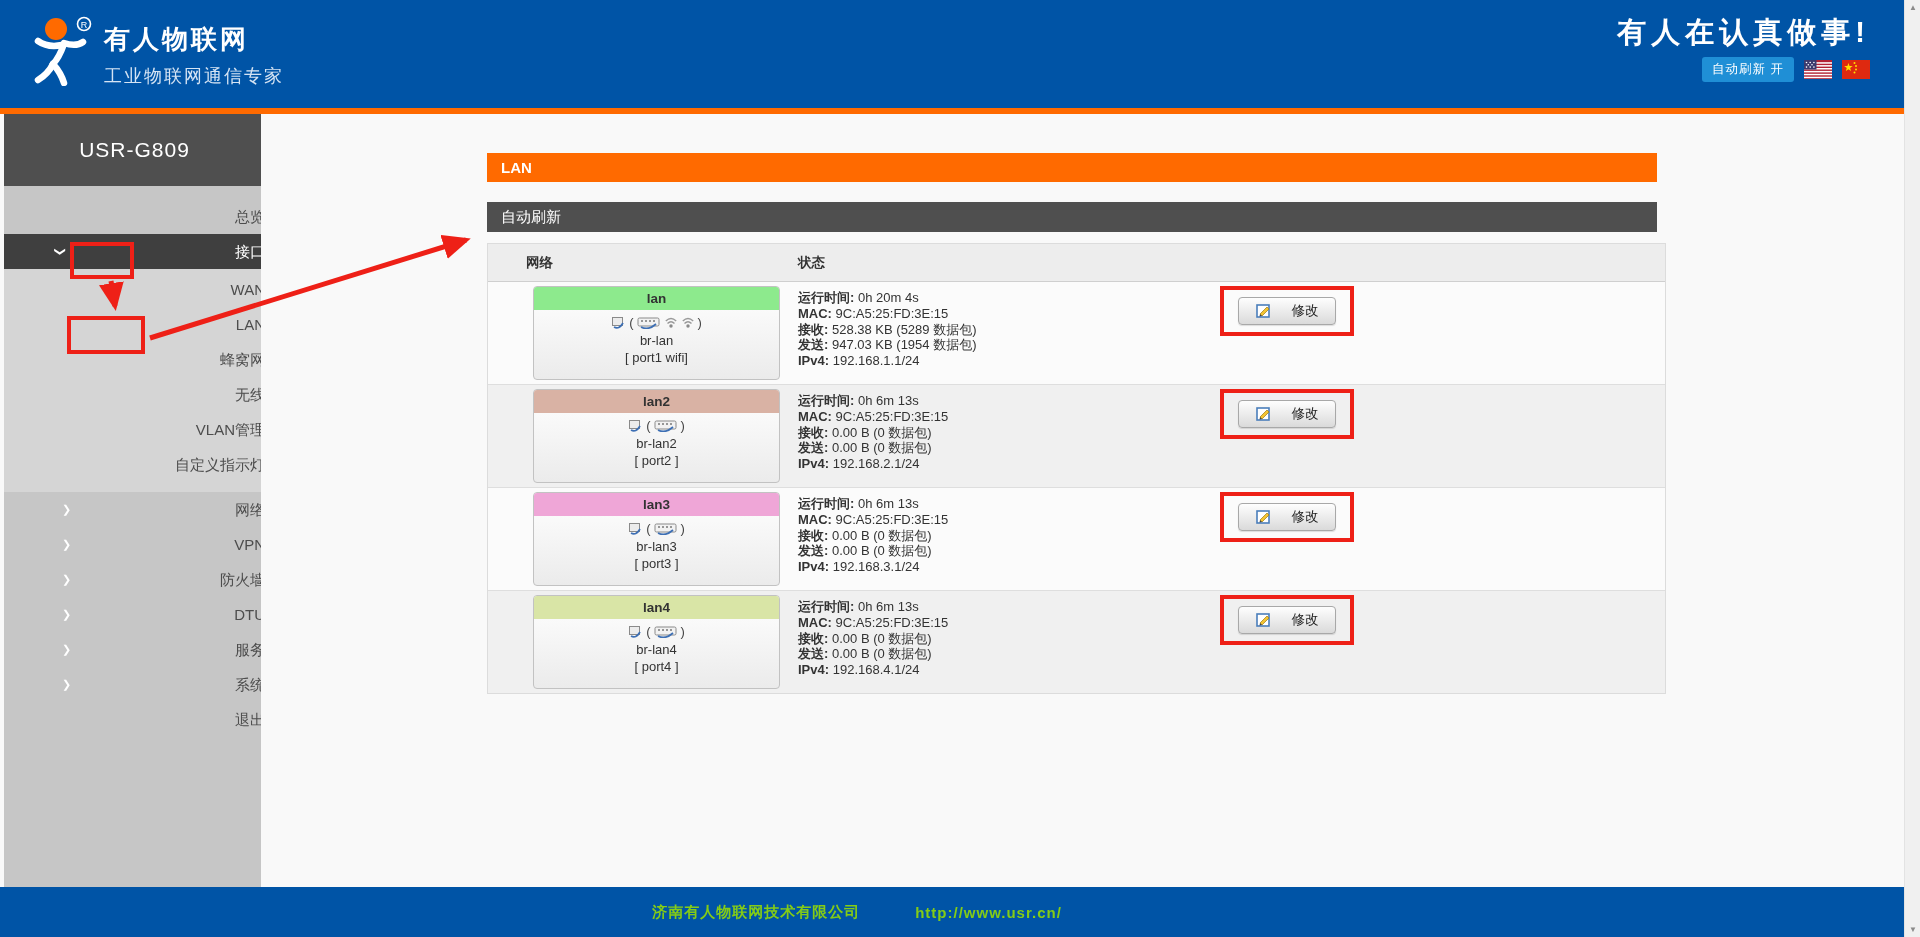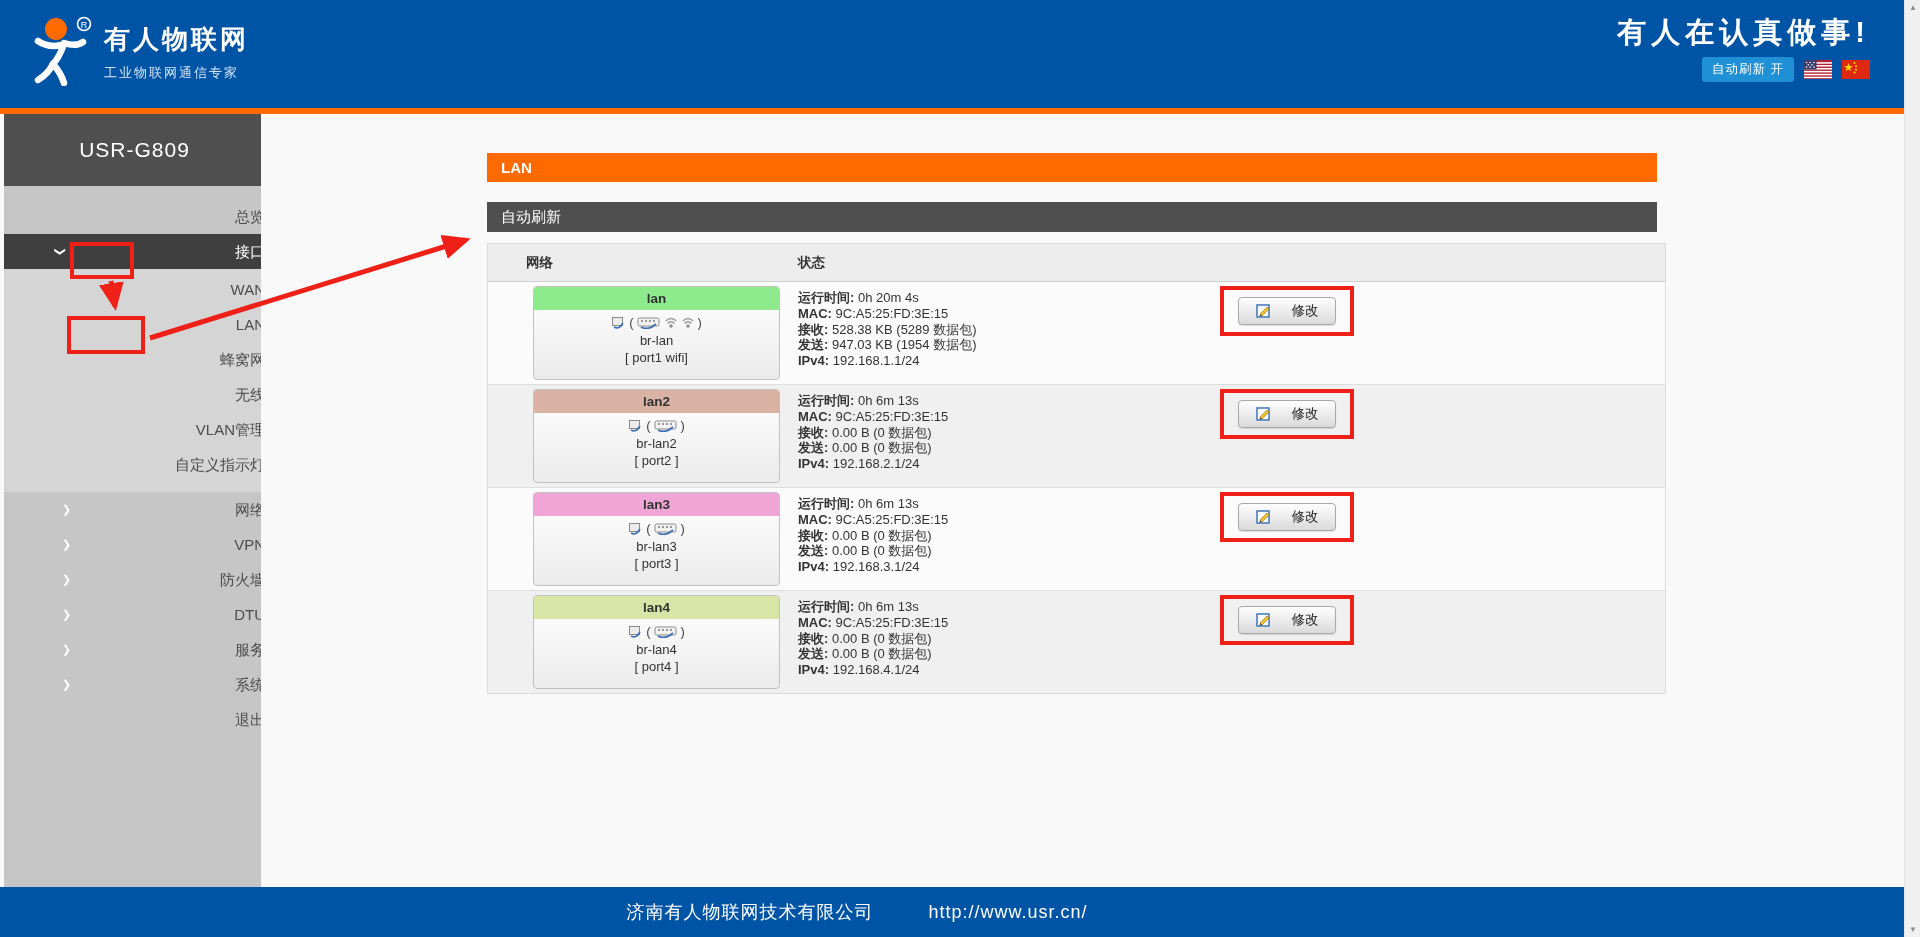--- a/index.html
+++ b/index.html
@@ -5,21 +5,21 @@
   html,body{margin:0;padding:0;background:#e9e9e9;}
   .page{position:relative;width:1920px;height:937px;overflow:hidden;background:#f9f9f9;
         font-family:"Liberation Sans","DejaVu Sans",sans-serif;-webkit-font-smoothing:antialiased;}
 
   
   .topbar{position:absolute;left:0;top:0;width:1904px;height:108px;background:#0054a6;}
   .brand{position:absolute;left:26px;top:14px;display:flex;align-items:flex-start;}
   .logo{width:66px;height:72px;}
   .brand-text{margin-left:12px;padding-top:10px;}
   .brand-title{color:#fff;font-size:26px;font-weight:bold;letter-spacing:3px;line-height:30px;}
-  .brand-sub{color:#d5e4f4;font-size:13px;letter-spacing:2px;margin-top:10px;}
+  .brand-sub{color:#d5e4f4;font-size:18px;letter-spacing:2px;margin-top:10px;}
   .top-right{position:absolute;right:34px;top:16px;display:flex;flex-direction:column;align-items:flex-end;}
   .slogan{color:#fff;font-size:29px;font-weight:bold;letter-spacing:5px;line-height:32px;}
   .top-right-row{display:flex;align-items:center;margin-top:9px;}
   .refresh-btn{background:#1f8fd6;color:#fff;border:none;border-radius:3px;font-size:12.5px;
                padding:4px 10px;cursor:pointer;font-family:inherit;letter-spacing:1px;}
   .flag{display:inline-block;margin-left:10px;line-height:0;}
 
   
   .orange-strip{position:absolute;left:0;top:108px;width:1904px;height:6px;background:#ff6a00;}
 
@@ -65,21 +65,21 @@
   .action-cell{position:relative;}
   .red-frame{position:absolute;left:2px;top:4px;border:4px solid #ee2017;padding:7px 14px;
              display:inline-block;background:transparent;}
   .edit-btn{display:inline-flex;align-items:center;justify-content:center;gap:20px;width:98px;height:28px;
             background:linear-gradient(#fefefe,#dadada);border:1px solid #a8a8a8;border-radius:4px;
             font-size:13.5px;color:#222;cursor:pointer;font-family:inherit;box-shadow:0 1px 1px rgba(0,0,0,.12);}
 
   
   .footer{position:absolute;left:0;top:887px;width:1904px;height:50px;background:#0054a6;
           display:flex;align-items:center;justify-content:center;padding-right:190px;box-sizing:border-box;}
-  .footer span{color:#ffffff;font-size:18px;font-weight:normal;letter-spacing:1px;}
+  .footer span{color:#84cc16;font-size:15px;font-weight:bold;letter-spacing:1px;}
   .footer .furl{margin-left:55px;}
 
   
   .scrollbar{position:absolute;right:0;top:0;width:16px;height:937px;background:#f0f0f0;
              border-left:1px solid #e3e3e3;box-sizing:border-box;}
   .sb-up,.sb-down{position:absolute;left:0;width:16px;text-align:center;color:#8a8a8a;font-size:8px;}
   .sb-up{top:3px;} .sb-down{bottom:3px;}
 
   
   .anno-box{position:absolute;border:4px solid #ee2017;box-sizing:border-box;pointer-events:none;z-index:60;}

